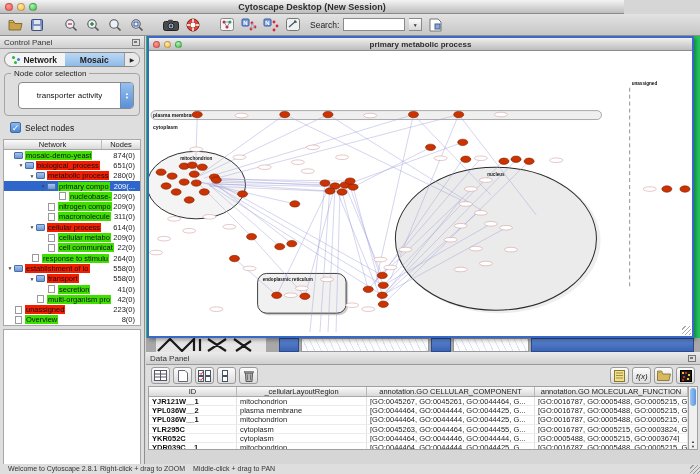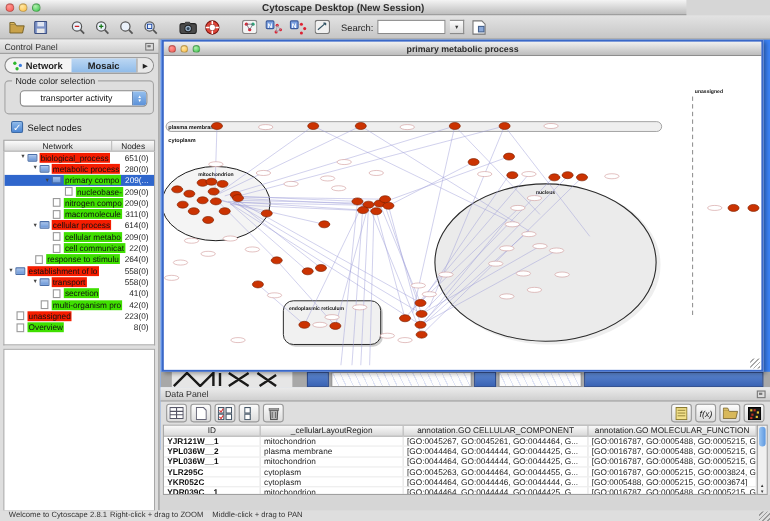--- a/index.html
+++ b/index.html
@@ -37,21 +37,21 @@
   .cp-tab { flex:1; display:flex; align-items:center; justify-content:center; gap:3px; font-size:8.5px; font-weight:bold; color:#222; }
   .cp-tab.sel { background:linear-gradient(#bcd7f3,#8fbbe9); }
   .cp-tab-arrow { width:15px; border-left:1px solid #9a9a9a; display:flex; align-items:center; justify-content:center; font-size:6px; color:#222; background:#e8e8e8; }
   .net-glyph { width:8px; height:8px; position:relative; }
   .net-glyph i{position:absolute; width:3px; height:3px; border-radius:50%;}
   .net-glyph i:nth-child(1){left:0;top:0;background:#2db82d;}
   .net-glyph i:nth-child(2){right:0;top:2px;background:#3b7ddd;}
   .net-glyph i:nth-child(3){left:2px;bottom:0;background:#2db82d;}
   .groupbox { margin:6px 4px 0 4px; border:1px solid #a5a5a5; border-radius:4px; position:relative; padding:8px 5px 6px 13px; }
   .groupbox-legend { position:absolute; top:-5px; left:6px; background:#dedede; padding:0 3px; font-size:8px; color:#222; }
-  .combo { height:15px; border:1px solid #8a8a8a; border-radius:4px; background:#fff; display:flex; align-items:center; overflow:hidden; }
+  .combo { height:27px; border:1px solid #8a8a8a; border-radius:4px; background:#fff; display:flex; align-items:center; overflow:hidden; }
   .combo-text { flex:1; font-size:8px; color:#111; text-align:center; }
   .combo-step { width:13px; height:100%; background:linear-gradient(#96c0ee,#5a90d8); border-left:1px solid #6d8cb5;
     display:flex; flex-direction:column; align-items:center; justify-content:center; color:#fff; font-size:4px; line-height:4px; }
   .chk-row { display:flex; align-items:center; gap:4px; margin:6px 0 0 10px; }
   .chk { width:11px; height:11px; border-radius:2px; border:1px solid #3c6aa6; background:linear-gradient(#8db9ea,#4c86d4);
     color:#fff; font-size:9px; line-height:10px; text-align:center; }
   .chk-label { font-size:8.5px; color:#111; }
   .tree-header { display:flex; margin:6px 3px 0 3px; height:11px; background:linear-gradient(#fbfbfb,#d9d9d9);
     border:1px solid #a8a8a8; font-size:7.5px; color:#222; }
   .tree-header span { display:flex; align-items:center; justify-content:center; }
@@ -64,21 +64,21 @@
   .ticon-doc { width:7px; height:8px; background:#fff; border:1px solid #999; margin:0 3px 0 1px; flex:none; }
   .tlabel { padding:0 1px; overflow:hidden; text-overflow:clip; color:#111; }
   .hl-green { background:#3fdf00; }
   .hl-red { background:#f51d00; }
   .tcount { margin-left:auto; padding-right:5px; color:#222; flex:none; }
   .trow.selected { background:#2f66cc; }
   .trow.selected .tcount { color:#fff; }
   .birdseye { margin:3px 3px 0 3px; height:148px; background:#fff; border:1px solid #a8a8a8; }
 
   
-  .desktop { position:absolute; left:146px; top:36px; width:554px; height:373px; background:#3b82f6; overflow:hidden; }
+  .desktop { position:absolute; left:146px; top:36px; width:554px; height:373px; background:#22c55e; overflow:hidden; }
   .strip { position:absolute; left:0; top:302px; width:554px; height:14px; background:#a8a8a8; }
   .strip-piece { position:absolute; top:0; height:14px; }
   .sliver { background:repeating-linear-gradient(65deg,#fdfdfd 0 5px,#dfe4f5 5px 6px); border:1px solid #9a9a9a; }
   .bluebit { background:linear-gradient(#5b86d0,#3a63b4); border:1px solid #2c4b8e; }
   .iframe { position:absolute; left:1px; top:0; width:547px; height:302px; border:2px solid #3a68c8; background:#fff; box-shadow:2px 2px 4px rgba(0,0,0,.35); }
   .iframe-titlebar { height:13px; background:linear-gradient(#f0f0f0,#bdbdbd); border-bottom:1px solid #8d8d8d; display:flex; align-items:center; position:relative; }
   .iframe-title { position:absolute; left:0; right:0; text-align:center; font-size:8px; font-weight:bold; color:#2e2e2e; }
   .canvas { position:absolute; left:0; top:13px; right:0; bottom:0; background:#fff; }
   .canvas svg { width:100%; height:100%; display:block; }
   .grip { position:absolute; right:1px; bottom:1px; width:9px; height:9px;
@@ -266,20 +266,26 @@
     </div>
     <div class="chk-row">
       <span class="chk">✓</span>
       <span class="chk-label">Select nodes</span>
     </div>
     <div class="tree-header">
       <span class="th-net">Network</span>
       <span class="th-nodes">Nodes</span>
     </div>
     <div class="tree-box" id="tree-rows">
+        <div class="trow" style="padding-left: 2px;">
+          <span class="arrow"></span>
+          <span class="ticon-folder"></span>
+          <span class="tlabel hl-green">mosaic-demo-yeast</span>
+          <span class="tcount">874(0)</span>
+        </div>
         <div class="trow" style="padding-left: 13px;">
           <span class="arrow">▼</span>
           <span class="ticon-folder"></span>
           <span class="tlabel hl-red">biological_process</span>
           <span class="tcount">651(0)</span>
         </div>
         <div class="trow" style="padding-left: 24px;">
           <span class="arrow">▼</span>
           <span class="ticon-folder"></span>
           <span class="tlabel hl-red">metabolic process</span>

